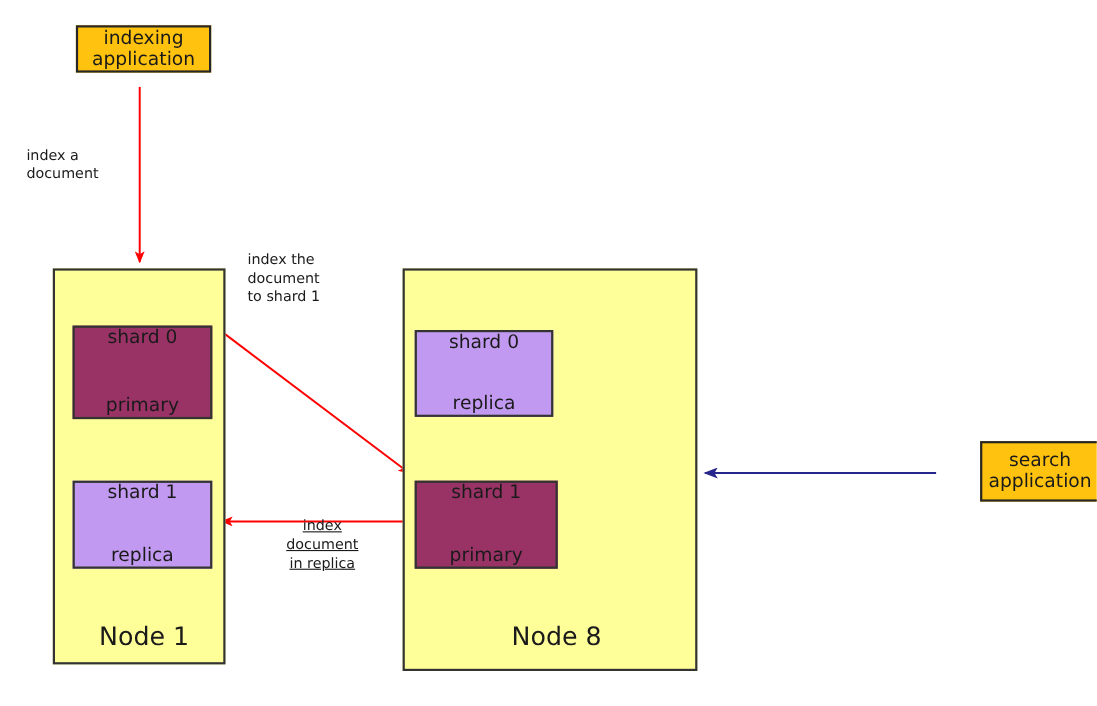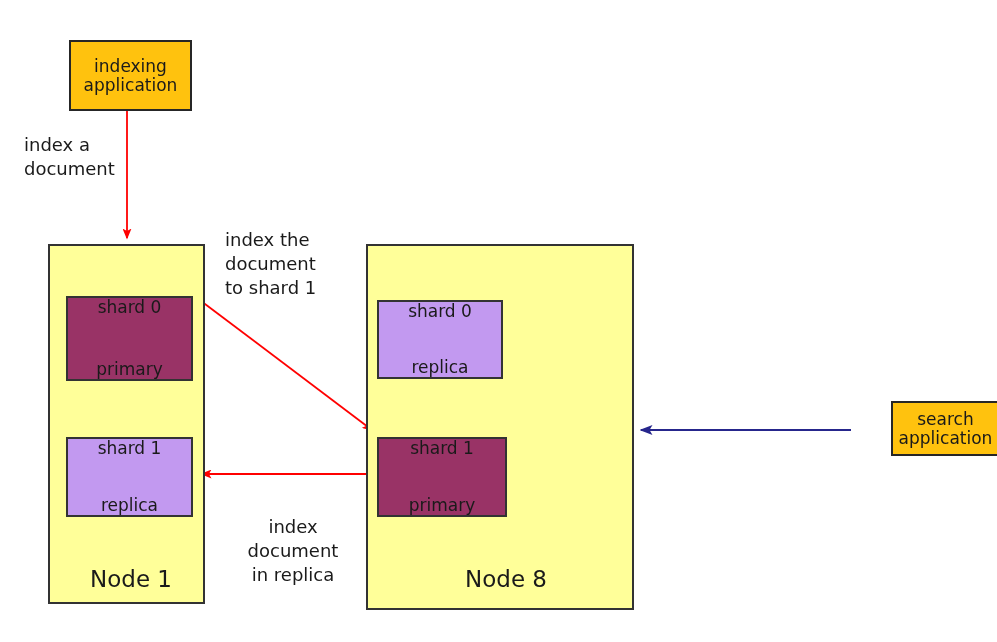--- a/index.html
+++ b/index.html
@@ -62,21 +62,21 @@
     text-align: center;
   }
   .node-label {
     position: absolute;
     font-size: 23px;
     color: #1a1a1a;
     white-space: nowrap;
   }
   .edge-label {
     position: absolute;
-    font-size: 18px;
+    font-size: 13px;
     color: #1a1a1a;
     line-height: 1.32;
     white-space: pre-line;
   }
   .edge-label.center { text-align: center; }
   .edge-label.left { text-align: left; }
   .boxline { display: block; }
 </style>
 </head>
 <body>
@@ -137,35 +137,35 @@
   <div class="shard-box shard-replica" style="left:377px; top:300px; width:126px; height:79px;">
     <span class="boxline">shard 0</span>
     <span class="boxline">replica</span>
   </div>
 
   <div class="shard-box shard-primary" style="left:377px; top:437px; width:130px; height:80px;">
     <span class="boxline">shard 1</span>
     <span class="boxline">primary</span>
   </div>
 
-  <div class="app-box" style="left:69px; top:40px; width:123px; height:71px;">
+  <div class="app-box" style="left:69px; top:23px; width:123px; height:43px;">
     <span class="boxline">indexing</span>
     <span class="boxline">application</span>
   </div>
 
   <div class="app-box" style="left:891px; top:401px; width:109px; height:55px;">
     <span class="boxline">search</span>
     <span class="boxline">application</span>
   </div>
 
   <div class="edge-label left" style="left:24px; top:133px;">index a
 document</div>
 
   <div class="edge-label left" style="left:225px; top:228px;">index the
 document
 to shard 1</div>
 
-  <div class="edge-label center" style="left:228px; top:515px; width:130px;">index
+  <div class="edge-label center" style="left:228px; top:470px; width:130px;text-decoration:underline;">index
 document
 in replica</div>
 
 
 </div>
 
 </body></html>

